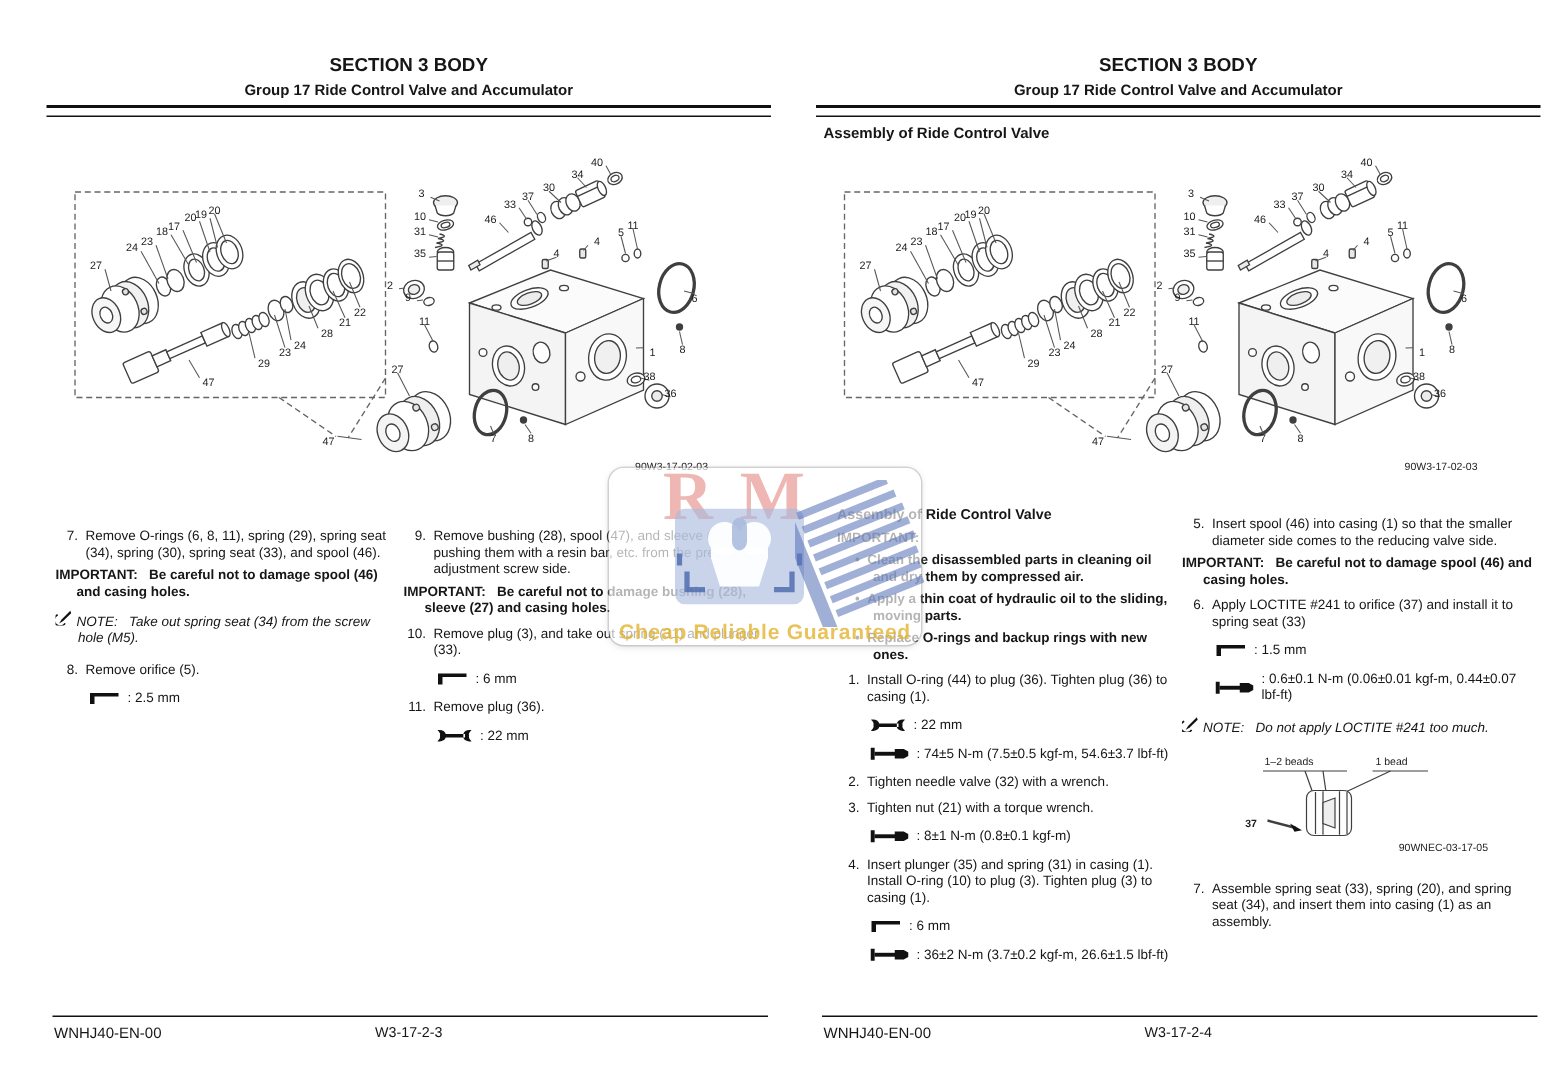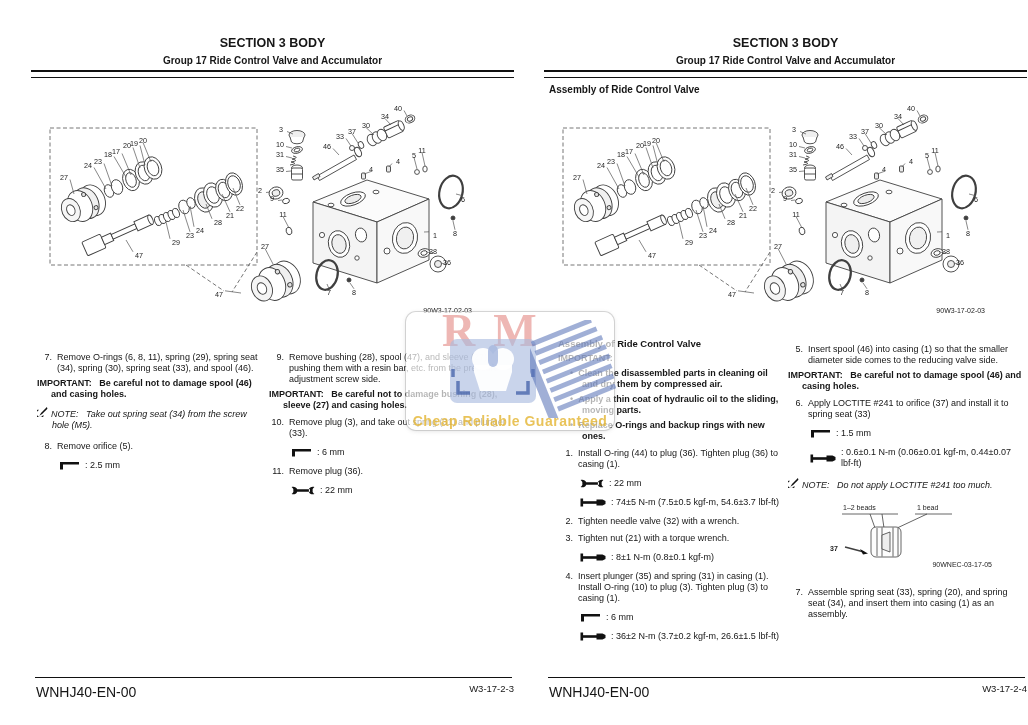--- a/index.html
+++ b/index.html
@@ -24,22 +24,22 @@
   .blk.heading{font-weight:bold;font-size:9.5px;margin-top:0;}
   .blk.important{font-weight:bold;padding-left:14px;text-indent:-14px;margin-top:4px;}
   .blk.important-label{font-weight:bold;margin-top:4px;}
   .blk.bullet{font-weight:bold;padding-left:24px;text-indent:-12px;margin-top:4px;}
   .blk.note{font-style:italic;padding-left:15px;text-indent:-15px;margin-top:6px;margin-bottom:10px;}
   .blk.note .pen{font-style:normal;margin-right:3px;}
   .blk.tool{display:flex;align-items:center;gap:5px;margin:8px 0 8px 22px;}
   .blk.inset{position:relative;height:80px;margin-top:6px;}
   .blk.inset svg{position:absolute;left:26px;top:0;}
   .footer-rule{position:absolute;top:649px;left:4px;right:2px;border-top:1.6px solid #111;}
-  .footer-doc{position:absolute;top:656px;left:5px;font-size:14px;}
-  .footer-page{position:absolute;top:655px;left:0;width:100%;text-align:right;font-size:9.5px;}
+  .footer-doc{position:absolute;top:656px;left:5px;font-size:10px;}
+  .footer-page{position:absolute;top:655px;left:0;width:100%;text-align:center;font-size:9.5px;}
   
   #wm{position:absolute;left:406px;top:312px;width:208px;height:118px;z-index:5;pointer-events:none;}
   .wm-box{position:absolute;left:0;top:0;right:0;bottom:0;background:rgba(255,255,255,0.68);
           border-radius:10px;box-shadow:0 0 0 1px rgba(150,150,150,0.35),0 1px 4px rgba(120,120,120,0.25);}
   .wm-rm{position:absolute;top:-8px;left:36px;font-family:"Liberation Serif",serif;font-weight:bold;
          font-size:46px;letter-spacing:18px;color:rgba(222,112,106,0.5);}
   .wm-logo{position:absolute;left:44px;top:27px;}
   .wm-stripes{position:absolute;left:124px;top:8px;}
   .wm-tagline{position:absolute;bottom:1px;left:0;width:100%;text-align:center;font-weight:bold;
               font-size:14px;letter-spacing:0.5px;color:rgba(228,180,48,0.8);white-space:nowrap;}

